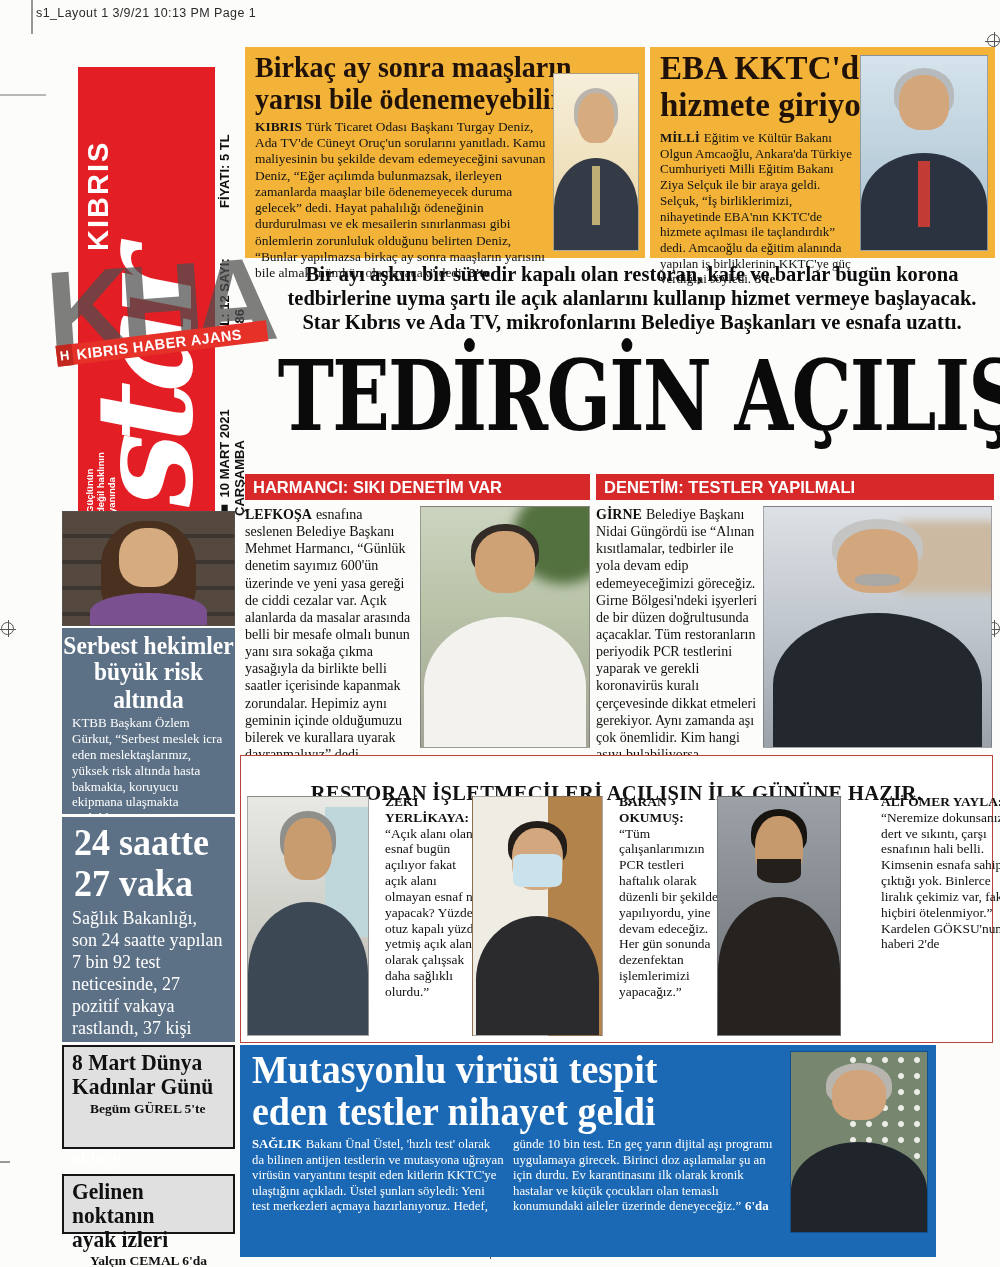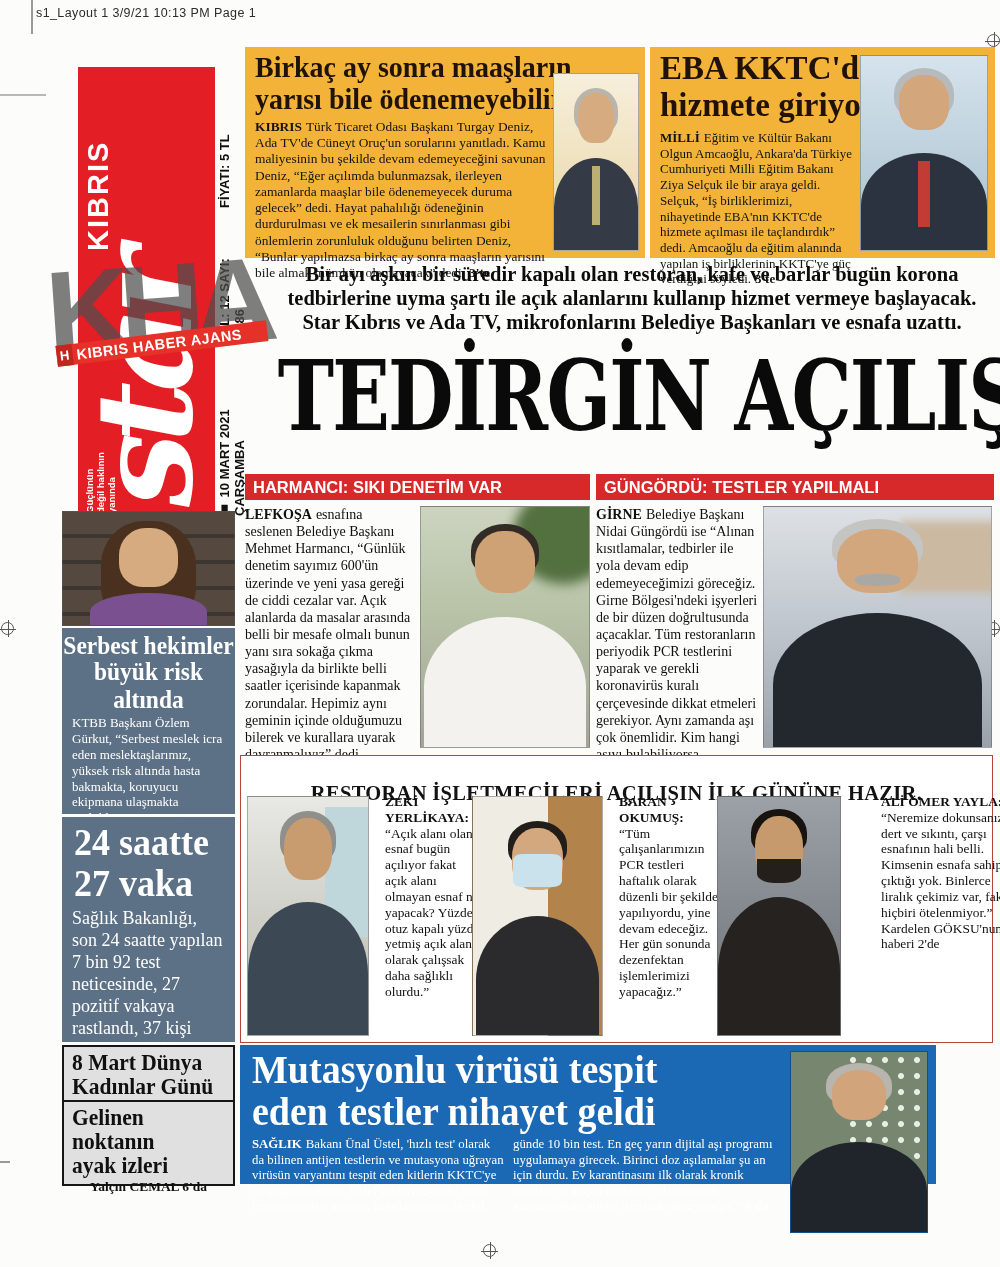--- a/index.html
+++ b/index.html
@@ -72,21 +72,21 @@
   .rest { position:absolute; left:240px; top:755px; width:753px; height:288px;
           border:1px solid #b5443a; background:#fff; }
   .rest .hdr { text-align:center; font-weight:bold; font-size:20.5px; padding-top:6px;
           color:#121212; letter-spacing:.3px;margin-top:20px; }
   .quote { position:absolute; top:38px; font-size:13.4px; line-height:1.18; color:#101010;margin-left:10px; }
   .qname { display:block; font-weight:bold; }
   .qname.inline { display:inline; }
   .qtail { display:block; font-weight:normal; }
 
   
-  .blue { position:absolute; left:240px; top:1045px; width:696px; height:139px; background:#1b69b4; }
+  .blue { position:absolute; left:240px; top:1045px; width:696px; height:212px; background:#1b69b4; }
   .blue .t { position:absolute; left:12px; top:4px; color:#fff; font-weight:bold;
           font-size:38px; line-height:1.09; transform:scaleY(1.03); transform-origin:top left; }
   .blue .c { position:absolute; top:92px; color:#fff; font-size:12.8px; line-height:1.22; }
 
   
   .photo { position:absolute; overflow:hidden; border:1px solid rgba(90,90,90,.45); }
   .p-hair,.p-head,.p-torso,.p-extra,.p-decor { position:absolute; }
   .p-hair { border-radius:50% 50% 38% 38%; }
   .p-head { border-radius:46% 46% 40% 40%; }
   .p-torso { border-radius:50% 50% 0 0; }
@@ -162,21 +162,21 @@
 
 <div class="deck">
   <div>Bir ayı aşkın bir süredir kapalı olan restoran, kafe ve barlar bugün korona</div>
   <div>tedbirlerine uyma şartı ile açık alanlarını kullanıp hizmet vermeye başlayacak.</div>
   <div>Star Kıbrıs ve Ada TV, mikrofonlarını Belediye Başkanları ve esnafa uzattı.</div>
 </div>
 
 <div class="headline">TEDİRGİN AÇILIŞ</div>
 
 <div class="redbar" style="left:245px;width:345px">HARMANCI: SIKI DENETİM VAR</div>
-<div class="redbar" style="left:596px;width:398px">GÜNGÖRDÜ: TESTLER YAPILMALI</div>
+<div class="redbar" style="left:596px;width:398px">DENETİM: TESTLER YAPILMALI</div>
 
 <p class="coltext" style="left:245px;width:168px">
   <b class="lede">LEFKOŞA</b><span>esnafına seslenen Belediye Başkanı Mehmet Harmancı, “Günlük denetim sayımız 600'ün üzerinde ve yeni yasa gereği de ciddi cezalar var. Açık alanlarda da masalar arasında belli bir mesafe olmalı bunun yanı sıra sokağa çıkma yasağıyla da birlikte belli saatler içerisinde kapanmak zorundalar. Hepimiz aynı geminin içinde olduğumuzu bilerek ve kurallara uyarak davranmalıyız” dedi.</span>
 </p>
 <div class="photo" style="left:420px;top:506px;width:170px;height:242px;background:linear-gradient(180deg,#ccd4c0 0%,#b7c2a6 45%,#a3a396 100%)">
   <div class="p-decor" style="left:55%;top:-8%;width:60%;height:40%;background:#53703f;border-radius:50%;filter:blur(6px)"></div>
   <div class="p-hair" style="left:30%;top:7%;width:40%;height:22%;background:#332c26"></div>
   <div class="p-head" style="left:32%;top:10%;width:36%;height:26%;background:#cfa275"></div>
   <div class="p-torso" style="left:2%;top:46%;width:96%;height:58%;background:#f3f2ee"></div>
 </div>
@@ -215,21 +215,21 @@
     <span>Sağlık Bakanlığı, son 24 saatte yapılan 7 bin 92 test neticesinde, 27 pozitif vakaya rastlandı, 37 kişi taburcu edildi. Vakalardan 21'inin Lefkoşa, 4'ünün Girne, 1'inin Gazimağusa'dan olduğu belirtildi.</span><b class="pref">6'da</b>
   </p>
 </div>
 <div class="graybox" style="top:1045px;height:104px">
   <div class="t">
     <div>8 Mart Dünya</div>
     <div>Kadınlar Günü</div>
   </div>
   <div class="by">Begüm GÜREL 5'te</div>
 </div>
-<div class="graybox" style="top:1100px;height:86px">
+<div class="graybox" style="top:1174px;height:60px">
   <div class="t">
     <div>Gelinen noktanın</div>
     <div>ayak izleri</div>
   </div>
   <div class="by">Yalçın CEMAL 6'da</div>
 </div>
 
 <div class="rest">
   <div class="hdr">RESTORAN İŞLETMECİLERİ AÇILIŞIN İLK GÜNÜNE HAZIR.</div>
 

